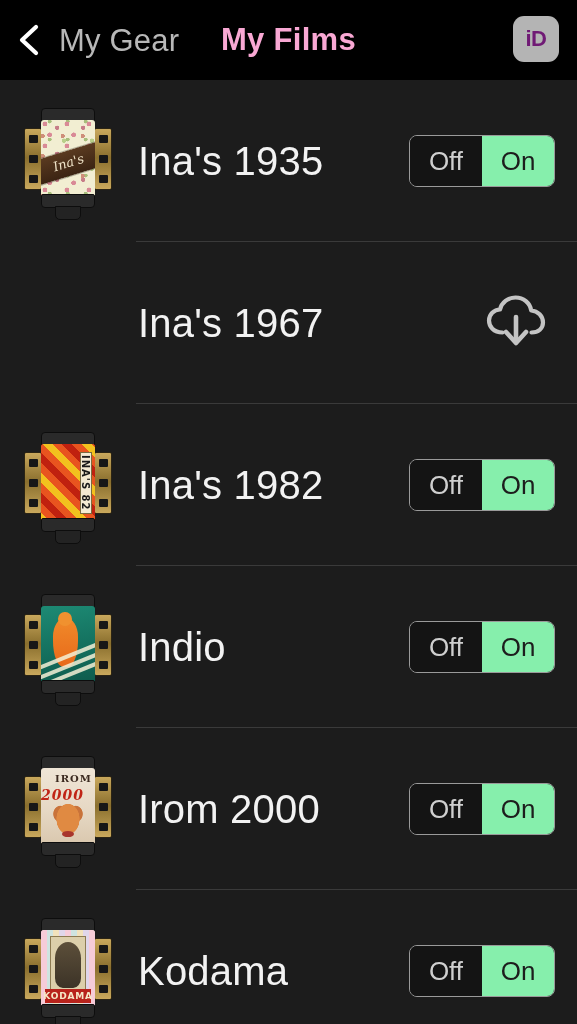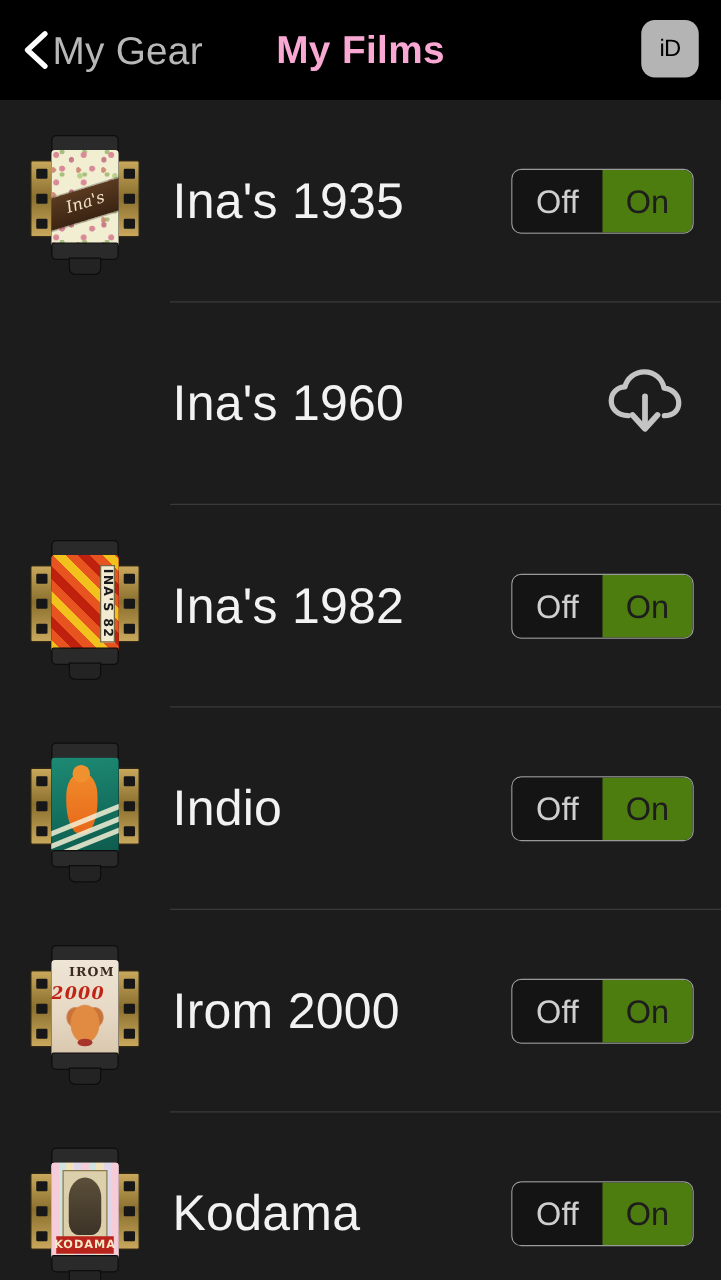--- a/index.html
+++ b/index.html
@@ -28,21 +28,21 @@
     flex: 0 0 80px;
     background: #000000;
     display: flex;
     align-items: center;
     padding: 0 16px;
   }
 
   .back-button {
     display: flex;
     align-items: center;
-    gap: 0;
+    gap: 17px;
     cursor: pointer;
     background: none;
     border: none;
     padding: 0;
     height: 100%;
     justify-content: space-between;
   }
 
   .chevron-left-icon {
     width: 26px;
@@ -85,23 +85,23 @@
     background: #b4b4b4;
     display: flex;
     align-items: center;
     justify-content: center;
     cursor: pointer;
     border: none;
     z-index: 2;
   }
 
   .id-button-label {
-    font-size: 19px;
-    font-weight: normal;
-    color: #000000;
+    font-size: 22px;
+    font-weight: bold;
+    color: #701a75;
     line-height: 1;
     letter-spacing: -0.5px;
   }
 
   
   .film-list {
     flex: 1 1 auto;
     background: #1c1c1c;
     overflow: hidden;
   }
@@ -161,21 +161,21 @@
     align-items: center;
     justify-content: center;
     font-size: 26px;
     line-height: 1;
   }
 
   .toggle-seg.off-seg { color: #cfcfcf; background: #141414; }
   .toggle-seg.on-seg  { color: #1d1d1d; background: #b9b9b9; }
 
   .toggle[data-state="on"] .off-seg { background: #141414; color: #cfcfcf; }
-  .toggle[data-state="on"] .on-seg  { background: #4d7c0f; color: #1d1d1d; }
+  .toggle[data-state="on"] .on-seg  { background: #86efac; color: #1d1d1d; }
 
   
   .cloud-download-icon {
     flex: 0 0 auto;
     width: 62px;
     height: 58px;
     margin-right: 8px;
     cursor: pointer;
   }
 
@@ -509,21 +509,21 @@
       <div class="film-name">Ina's 1935</div>
       <div class="toggle" data-state="on">
         <div class="toggle-seg off-seg">Off</div>
         <div class="toggle-seg on-seg">On</div>
       </div>
       <div class="divider"></div>
     </div>
 
     <div class="film-row">
       <div class="thumb-slot"></div>
-      <div class="film-name">Ina's 1960</div>
+      <div class="film-name">Ina's 1967</div>
       <svg class="cloud-download-icon" viewBox="0 0 62 58">
         <path d="M17.5 38.5 C8.5 38.5 4 32.5 4 26.5 C4 20.5 9 15.5 15 15.5
                  C16.5 8.5 23 3.5 30.5 3.5 C38.5 3.5 45 9 46.2 16.5
                  C53 17 58 22.2 58 28.6 C58 34.4 53.5 38.5 46.5 38.5" fill="none" stroke="#c4c4c4" stroke-width="4.2" stroke-linecap="round" stroke-linejoin="round"></path>
         <line x1="31" y1="23" x2="31" y2="47" stroke="#c4c4c4" stroke-width="4.6" stroke-linecap="round"></line>
         <polyline points="21,38 31,49 41,38" fill="none" stroke="#c4c4c4" stroke-width="4.6" stroke-linecap="round" stroke-linejoin="round"></polyline>
       </svg>
       <div class="divider"></div>
     </div>
 

